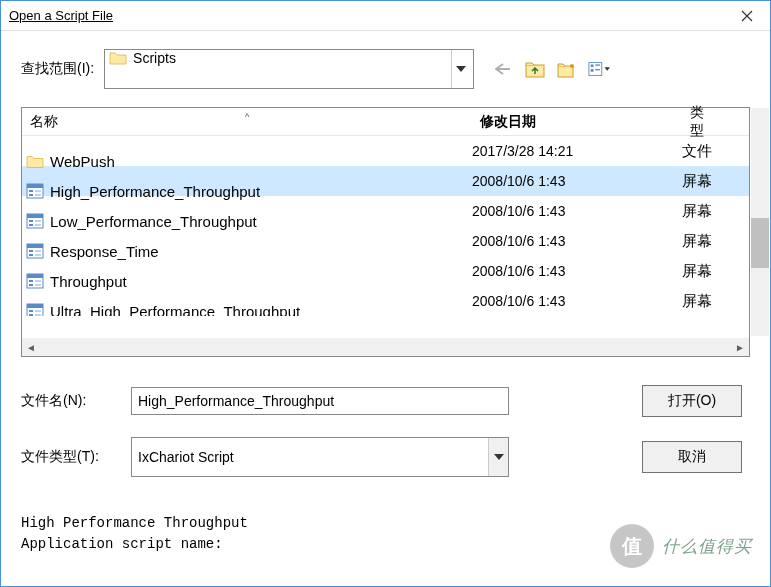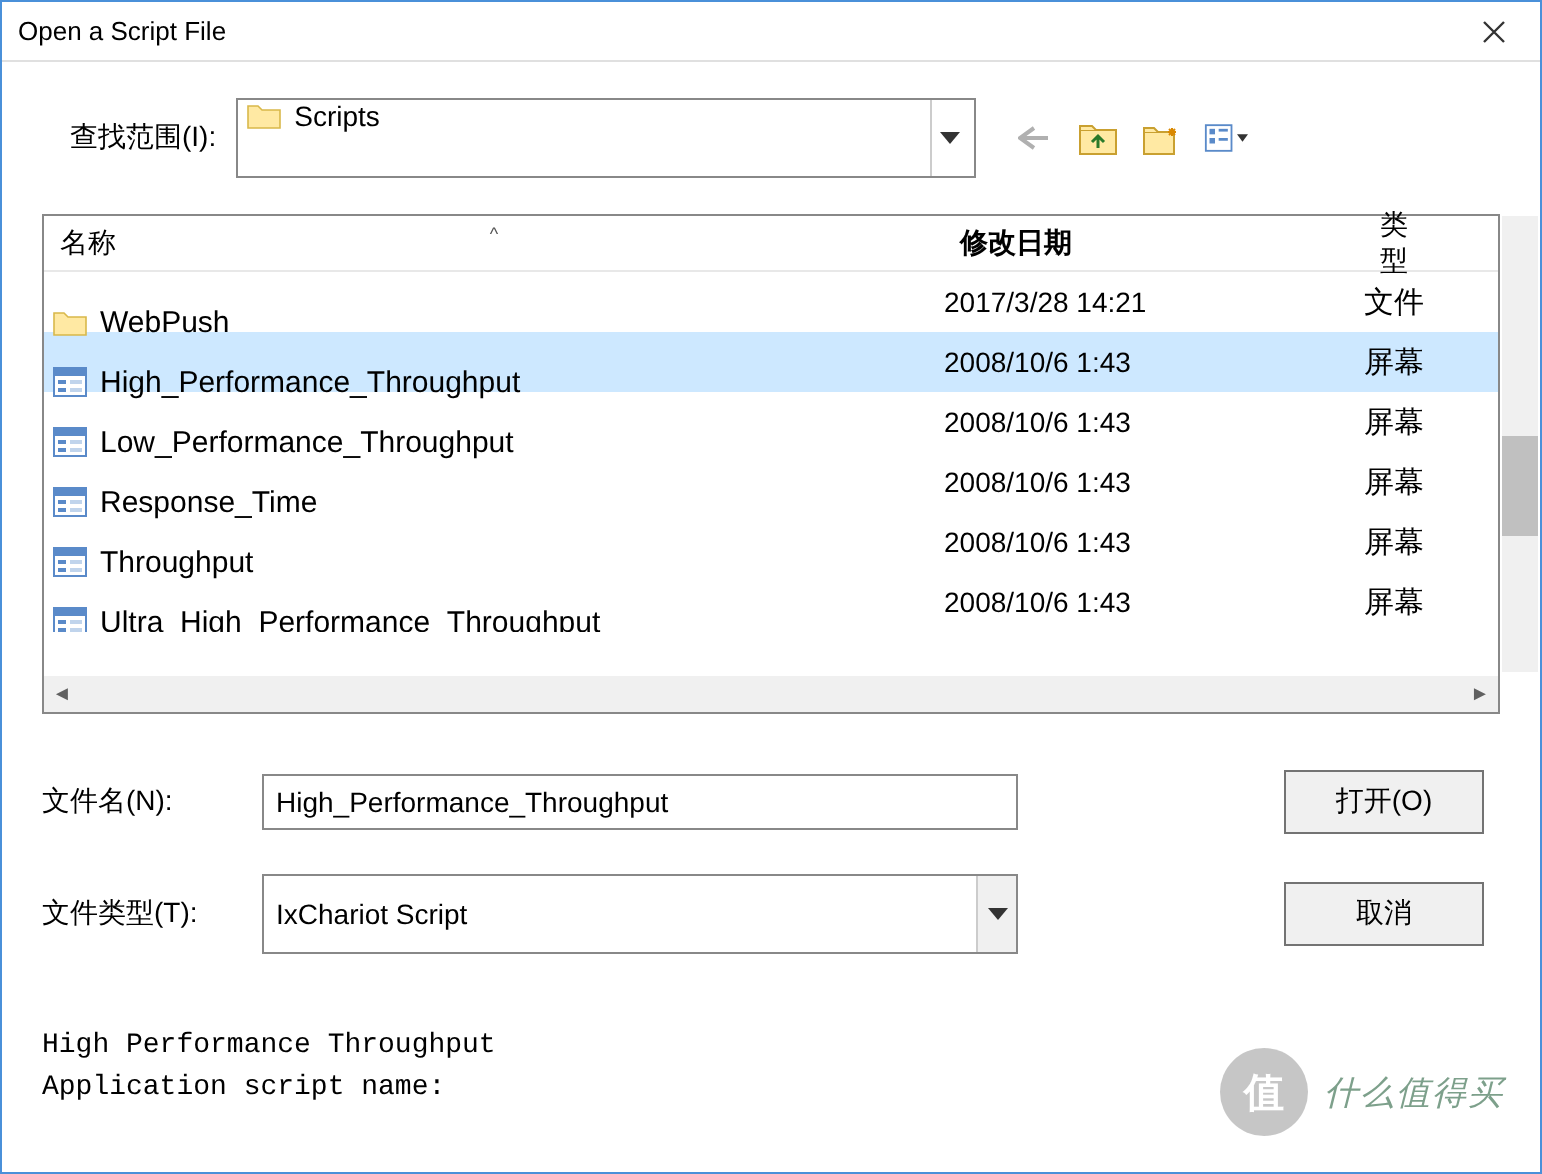--- a/index.html
+++ b/index.html
@@ -1,22 +1,22 @@
 <!DOCTYPE html>
 <html><head>
   <meta charset="utf-8">
   <style>
     * { box-sizing: border-box; margin: 0; padding: 0; }
     body { font-family: "Microsoft YaHei", "SimSun", Arial, sans-serif; font-size: 13px; background: #fff; }
     .window { width: 771px; height: 587px; border: 1px solid #4a90d9; background: #fff; position: relative; }
-    .titlebar { height: 30px; background: #fff; display: flex; align-items: center; padding: 0 8px; border-bottom: 1px solid #e0e0e0; }
+    .titlebar { height: 30px; background: #fff; display: flex; align-items: center; padding: 0 8px; border-bottom: 1px solid #e0e0e0; text-decoration: underline; }
     .titlebar-text { flex: 1; font-size: 13px; }
     .close-btn { width: 30px; height: 30px; display: flex; align-items: center; justify-content: center; cursor: pointer; }
     .close-btn svg { width: 12px; height: 12px; }
-    .toolbar-row { display: flex; align-items: center; padding: 18px 20px 10px 20px; gap: 10px; margin-left: 14px; }
+    .toolbar-row { display: flex; align-items: center; padding: 18px 20px 10px 20px; gap: 10px; }
     .label { font-size: 14px; }
     .path-combo { flex: 1; max-width: 370px; height: 40px; border: 1px solid #888; background: #fff; display: flex; align-items: flex-start; padding: 0 4px; }
     .path-combo .folder-ic { width: 18px; height: 15px; margin-right: 6px; }
     .path-combo .path-text { flex: 1; font-size: 14px; }
     .path-combo .dd-arrow { width: 18px; height: 100%; display: flex; align-items: center; justify-content: center; border-left: 1px solid #ccc; }
     .toolbar-icons { display: flex; gap: 10px; align-items: center; margin-left: 8px; }
     .tb-icon { width: 22px; height: 22px; display: flex; align-items: center; justify-content: center; cursor: pointer; }
     .file-area { margin: 8px 20px 8px 20px; border: 1px solid #888; position: relative; height: 250px; }
     .file-header { display: flex; background: #fff; border-bottom: 1px solid #e8e8e8; height: 28px; align-items: center; }
     .fh-col { padding: 0 8px; font-size: 14px; position: relative; }

